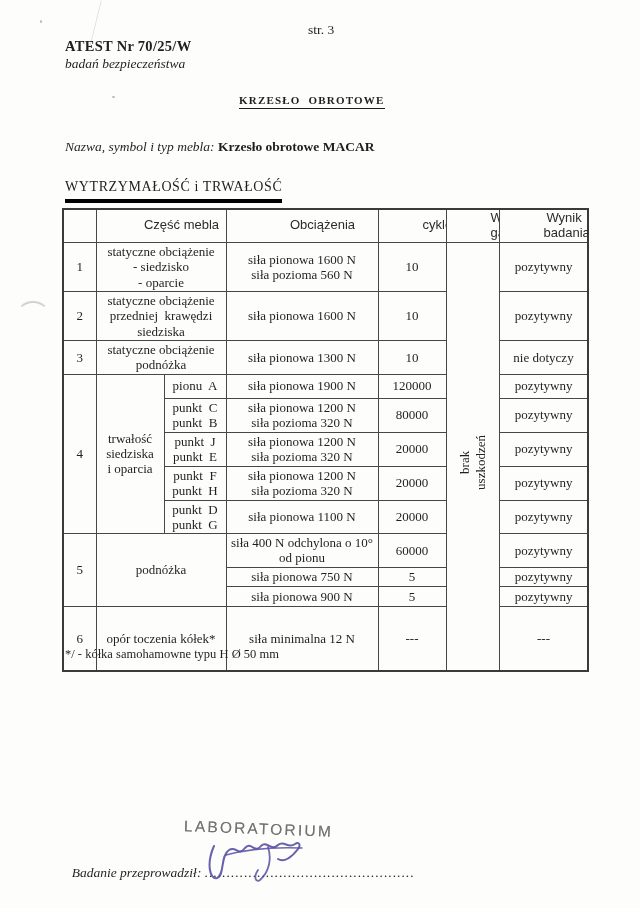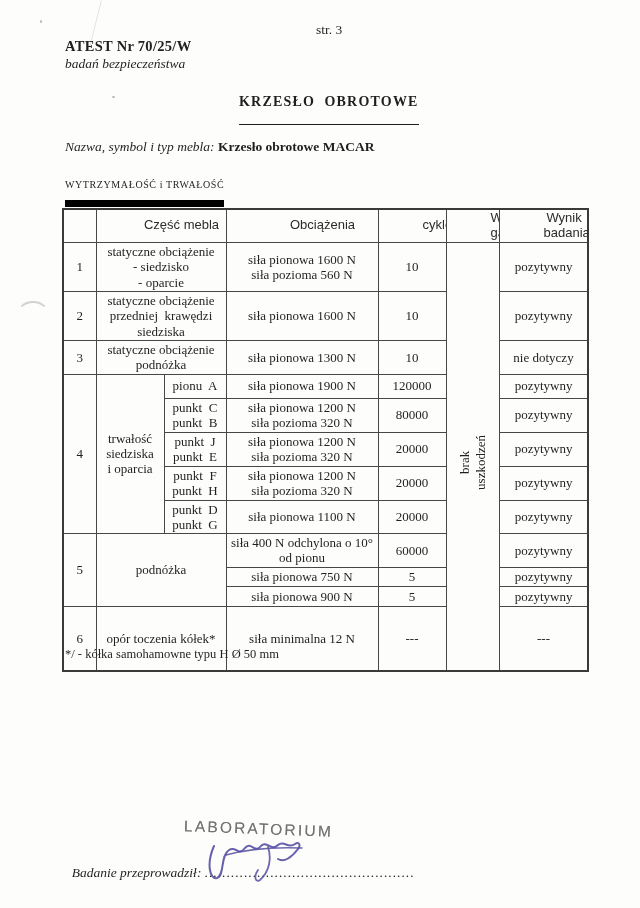--- a/index.html
+++ b/index.html
@@ -1,30 +1,30 @@
 <!DOCTYPE html>
 <html><head>
 <meta charset="utf-8">
 <style>
   html,body{margin:0;padding:0;}
   body{width:640px;height:908px;background:#fdfdfb;position:relative;overflow:hidden;
        font-family:"Liberation Serif", serif;color:#1f1f1f;}
   .abs{position:absolute;}
 
   
-  .page-num{left:308px;top:22px;font-size:13.5px;margin-left:8px;}
+  .page-num{left:308px;top:22px;font-size:13.5px;}
   .atest-no{left:65px;top:38px;font-size:14.5px;font-weight:bold;letter-spacing:.3px;}
   .atest-sub{left:65px;top:56px;font-size:13.5px;font-style:italic;}
-  .doc-title{left:239px;top:94px;font-size:14px;font-weight:bold;letter-spacing:1.2px;
-             border-bottom:1.5px solid #1c1c1c;padding-bottom:14px;white-space:pre;}
+  .doc-title{left:239px;top:94px;font-size:11px;font-weight:bold;letter-spacing:1.2px;
+             border-bottom:1.5px solid #1c1c1c;padding-bottom:2px;white-space:pre;}
   .name-line{left:65px;top:139px;font-size:13.5px;}
   .name-line .lbl{font-style:italic;}
   .name-line .val{font-weight:bold;}
-  .section-heading{left:65px;top:179px;font-size:10px;letter-spacing:.6px;
-                   border-bottom:7px solid #000000;padding-bottom:10px;}
+  .section-heading{left:65px;top:179px;font-size:14px;letter-spacing:.6px;
+                   border-bottom:4px solid #000000;padding-bottom:4px;}
 
   
   table.spec{position:absolute;left:62px;top:208px;width:525px;border-collapse:collapse;
              table-layout:fixed;border:2px solid #3a3a3a;}
   table.spec th,table.spec td{border:1.4px solid #474747;vertical-align:middle;
              padding:1px 3px;overflow:hidden;}
   table.spec th{font-family:"Liberation Sans", sans-serif;font-weight:400;font-size:13px;
              color:#2b2b2b;text-align:center;white-space:pre-line;line-height:1.15;padding-left:44px;}
   table.spec td{font-size:13px;line-height:1.18;text-align:center;white-space:pre-wrap;}
   td.part{text-align:left;padding-left:6px;}

